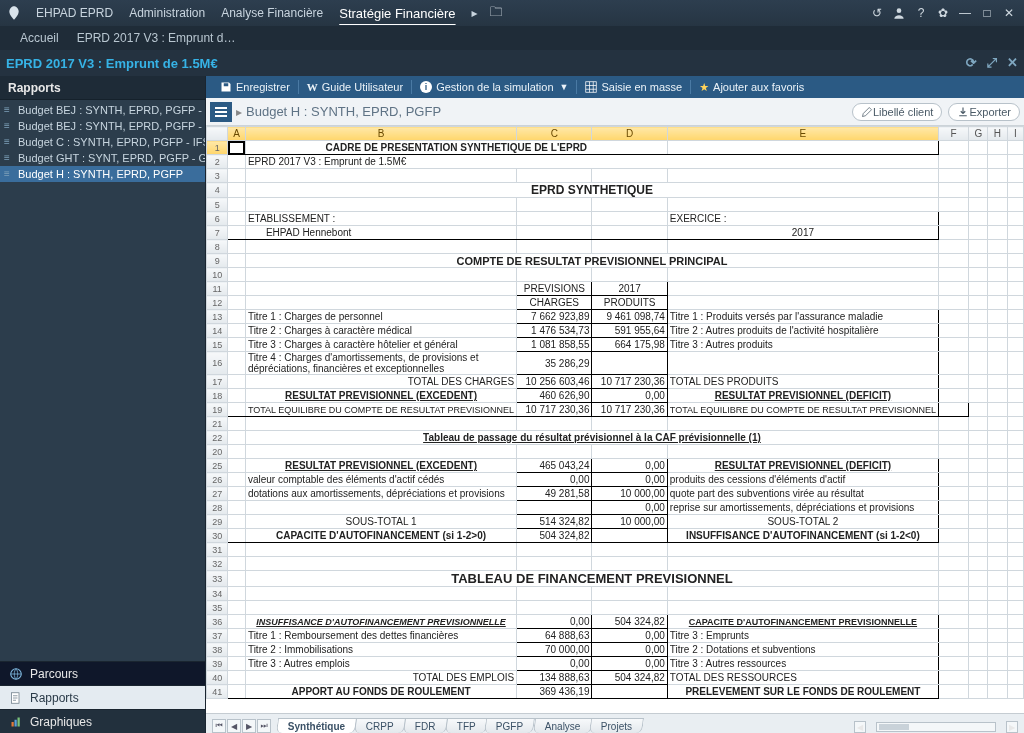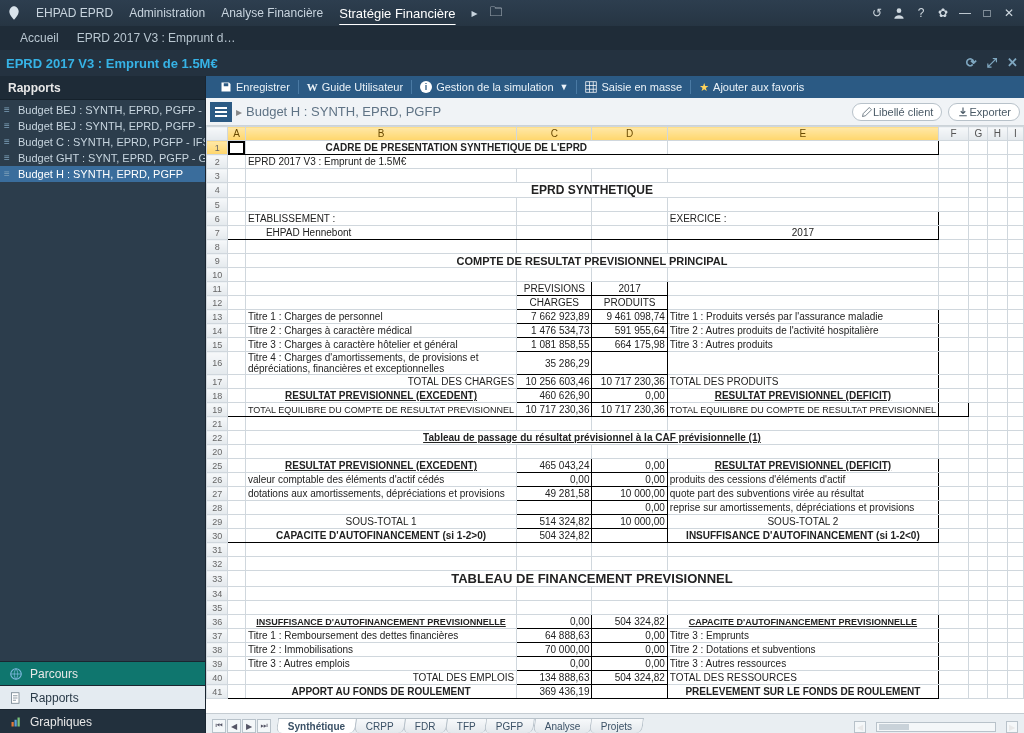--- a/index.html
+++ b/index.html
@@ -30,21 +30,21 @@
 .sidebar { width: 206px; background:#2c3d4c; display:flex; flex-direction:column; border-right:1px solid #1a2530; }
 .sidebar .panel-title { background:#1e2b37; height:24px; line-height:24px; padding:0 8px; font-size:12px; font-weight:600; border-bottom:1px solid #15212b; }
 .sidebar .tree { flex:1; overflow:auto; padding:2px 0; }
 .sidebar .tree-item { font-size:11px; padding:2px 4px 2px 18px; color:#c7d5df; white-space:nowrap; position:relative; cursor:pointer; }
 .sidebar .tree-item::before { content:"≡"; position:absolute; left:4px; color:#7da0b8; font-size:10px; }
 .sidebar .tree-item.selected { background:#3a6d9c; color:#fff; }
 
 .sidebar .bottom-tabs { }
 .sidebar .btab { height:24px; display:flex; align-items:center; gap:8px; padding:0 10px; font-size:12px; cursor:pointer; border-top:1px solid #1a2530; }
 .sidebar .btab .ic { width:12px; height:12px; }
-.btab.parcours { background:#0f766e; }
+.btab.parcours { background:#0f172a; }
 .btab.rapports { background:#e4ebf1; color:#2a3a48; }
 .btab.graph   { background:#22303d; }
 
 
 .content { flex:1; display:flex; flex-direction:column; background:#f5f7f9; }
 
 
 .ribbon { height:22px; background:#2b5a84; display:flex; align-items:center; padding:0 6px; font-size:11px; color:#eaf2f8; }
 .ribbon .rbtn { display:flex; align-items:center; gap:4px; padding:0 8px; height:100%; cursor:pointer; }
 .ribbon .rbtn .ic { width:12px;height:12px; }
@@ -637,21 +637,21 @@
               <td class="cell"></td>
               <td class="cell"></td>
               <td class="cell"></td>
               <td class="cell"></td>
               <td class="cell"></td>
               <td class="cell"></td>
             </tr>
           <tr>
               <td class="rh">36</td>
               <td class="cell box-l box-t"></td>
-              <td class="cell bold center under box-t" style="font-size:9px;">INSUFFISANCE D'AUTOFINANCEMENT PREVISIONNELLE</td>
+              <td class="cell bold center under box-t" style="font-size:9px;font-style:italic;">INSUFFISANCE D'AUTOFINANCEMENT PREVISIONNELLE</td>
               <td class="cell right box">0,00</td>
               <td class="cell right box">504 324,82</td>
               <td class="cell bold center under box-t box-r" style="font-size:9px;">CAPACITE D'AUTOFINANCEMENT PREVISIONNELLE</td>
               <td class="cell"></td>
               <td class="cell"></td>
               <td class="cell"></td>
               <td class="cell"></td>
             </tr>
           <tr>
               <td class="rh">37</td>

